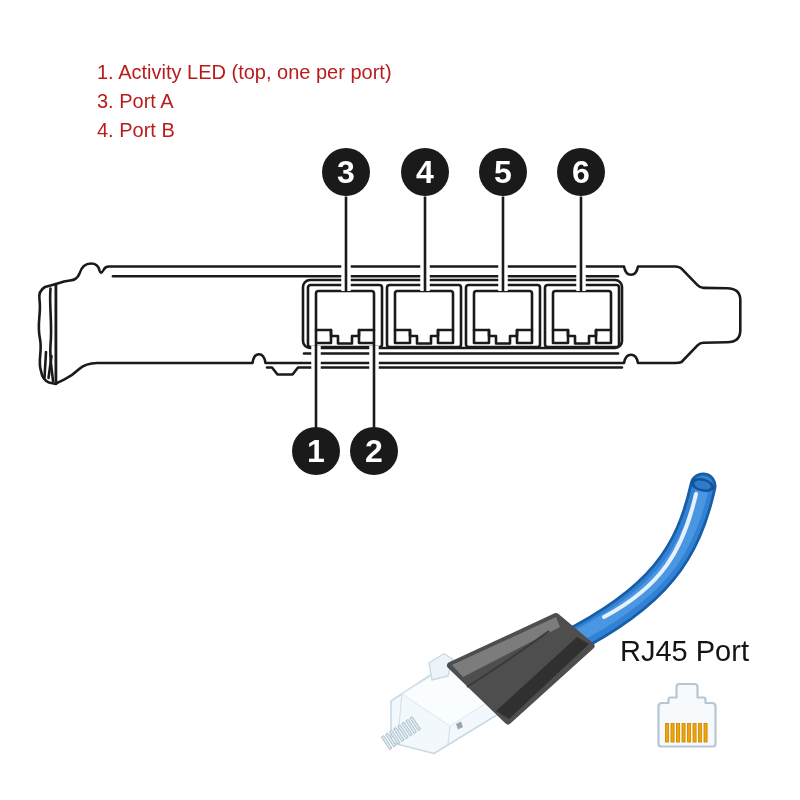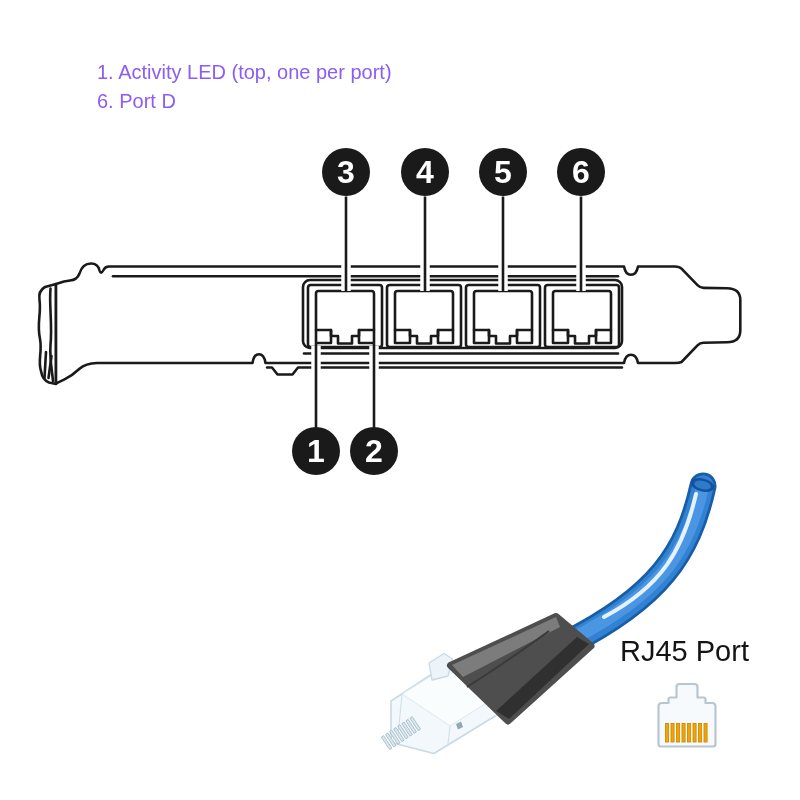--- a/index.html
+++ b/index.html
@@ -1,19 +1,19 @@
 <!DOCTYPE html>
 <html style="--line: #1a1a1a; --cable-blue: #3282d4; --cable-blue-dark: #175da8; --cable-highlight: #eef6ff; --boot-gray: #4e4e4e; --connector-white: #f2f8fb; --pin-yellow: #f0a30a; --icon-border: #b7c6d2; --icon-fill: #f6fafc;"><head>
 <meta charset="utf-8">
 <style>
   html,body{margin:0;padding:0;background:#fff;}
   body{width:800px;height:800px;position:relative;overflow:hidden;
        font-family:"Liberation Sans",sans-serif;}
   .legend{position:absolute;left:97px;top:58px;font-size:20px;line-height:29px;
-          color:#8b5cf6;white-space:nowrap;}
+          color:#b91c1c;white-space:nowrap;}
   svg{position:absolute;left:0;top:0;}
   .ln{fill:none;stroke:var(--line,#1a1a1a);stroke-width:2.6;
       stroke-linejoin:round;stroke-linecap:round;}
   .body{fill:#ffffff;}
   .casing{fill:none;stroke:#ffffff;stroke-width:9.5;stroke-linecap:butt;}
   .callout-line{fill:none;stroke:var(--line,#1a1a1a);stroke-width:2.6;stroke-linecap:butt;}
   .badge{fill:var(--line,#1a1a1a);}
   .badge-num{fill:#ffffff;font-family:"Liberation Sans",sans-serif;
              font-size:32px;font-weight:bold;text-anchor:middle;}
   .rj45-label{fill:#141414;font-family:"Liberation Sans",sans-serif;font-size:29px;}
@@ -29,21 +29,22 @@
   .conn-latch{fill:#edf4f9;stroke:#c9dae5;stroke-width:1.4;stroke-linejoin:round;}
   .tooth{fill:#dce7ee;stroke:#a5bac6;stroke-width:.8;}
   .icon-body{fill:var(--icon-fill,#f6fafc);stroke:var(--icon-border,#b7c6d2);stroke-width:2.2;stroke-linejoin:round;}
   .pin{fill:var(--pin-yellow,#f0a30a);stroke:#cf8c00;stroke-width:.9;}
 </style>
 </head>
 <body>
 
 <div class="legend">
   <div>1. Activity LED (top, one per port)</div>
-  <div>6. Port D</div>
+  <div>3. Port A</div>
+  <div>4. Port B</div>
 </div>
 
 <svg width="800" height="800" viewBox="0 0 800 800">
   <defs>
     <g id="jack">
       <rect class="ln body" x="0" y="0" width="74" height="62" rx="2.5"></rect>
       <path class="ln" d="M8 45 V8.5 Q8 6 10.5 6 H63.5 Q66 6 66 8.5 V45"></path>
       <path class="ln" d="M23 45 V51 H30 V58.5 H44 V51 H51 V45"></path>
       <rect class="ln" x="8" y="45" width="15" height="13"></rect>
       <rect class="ln" x="51" y="45" width="15" height="13"></rect>

